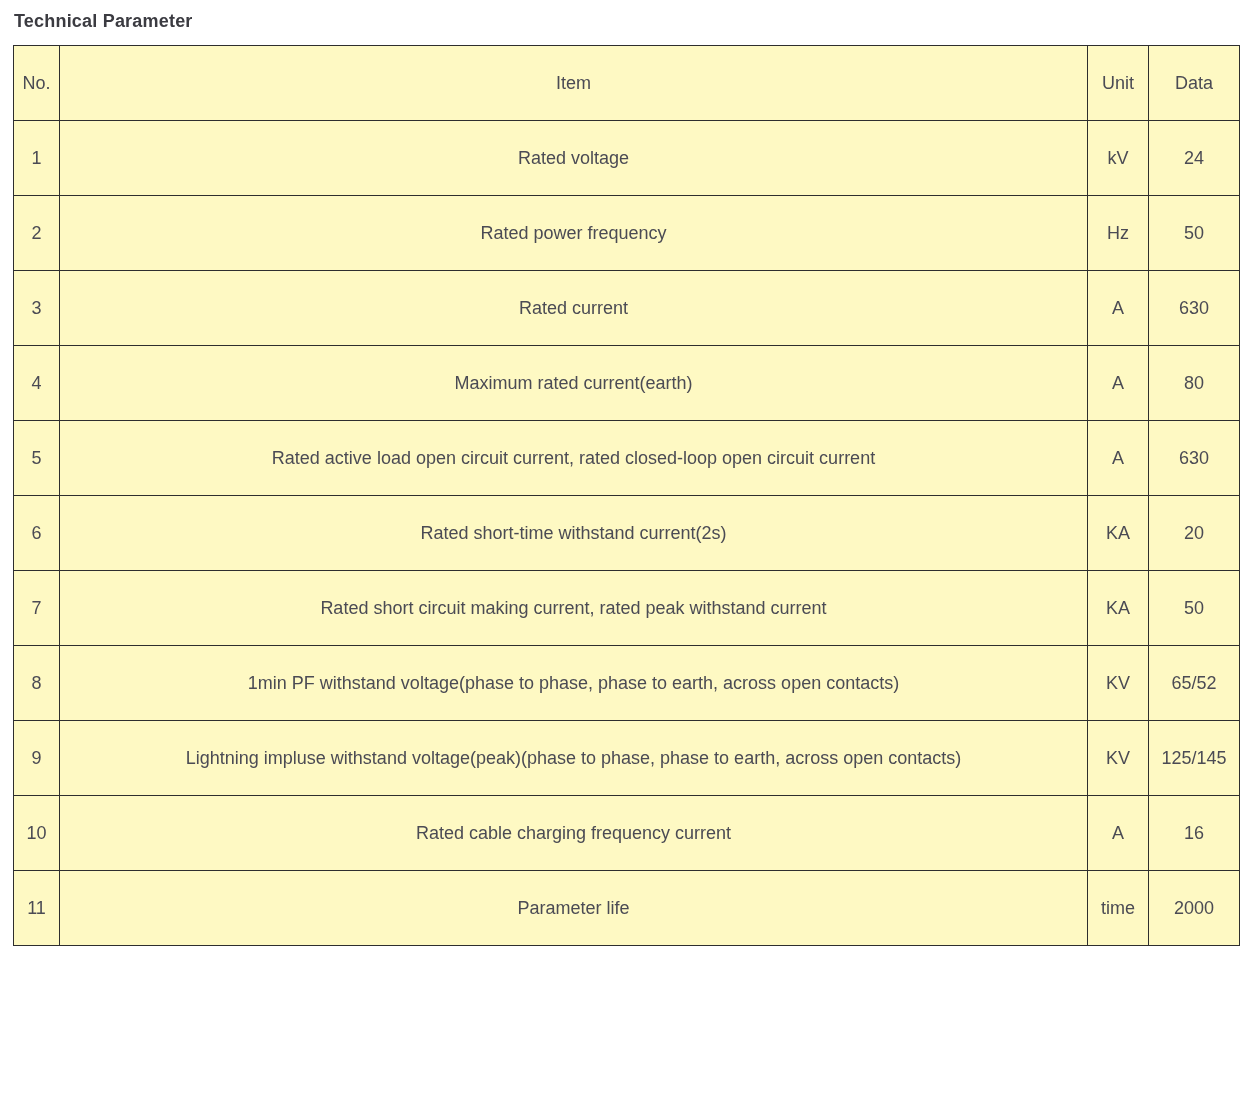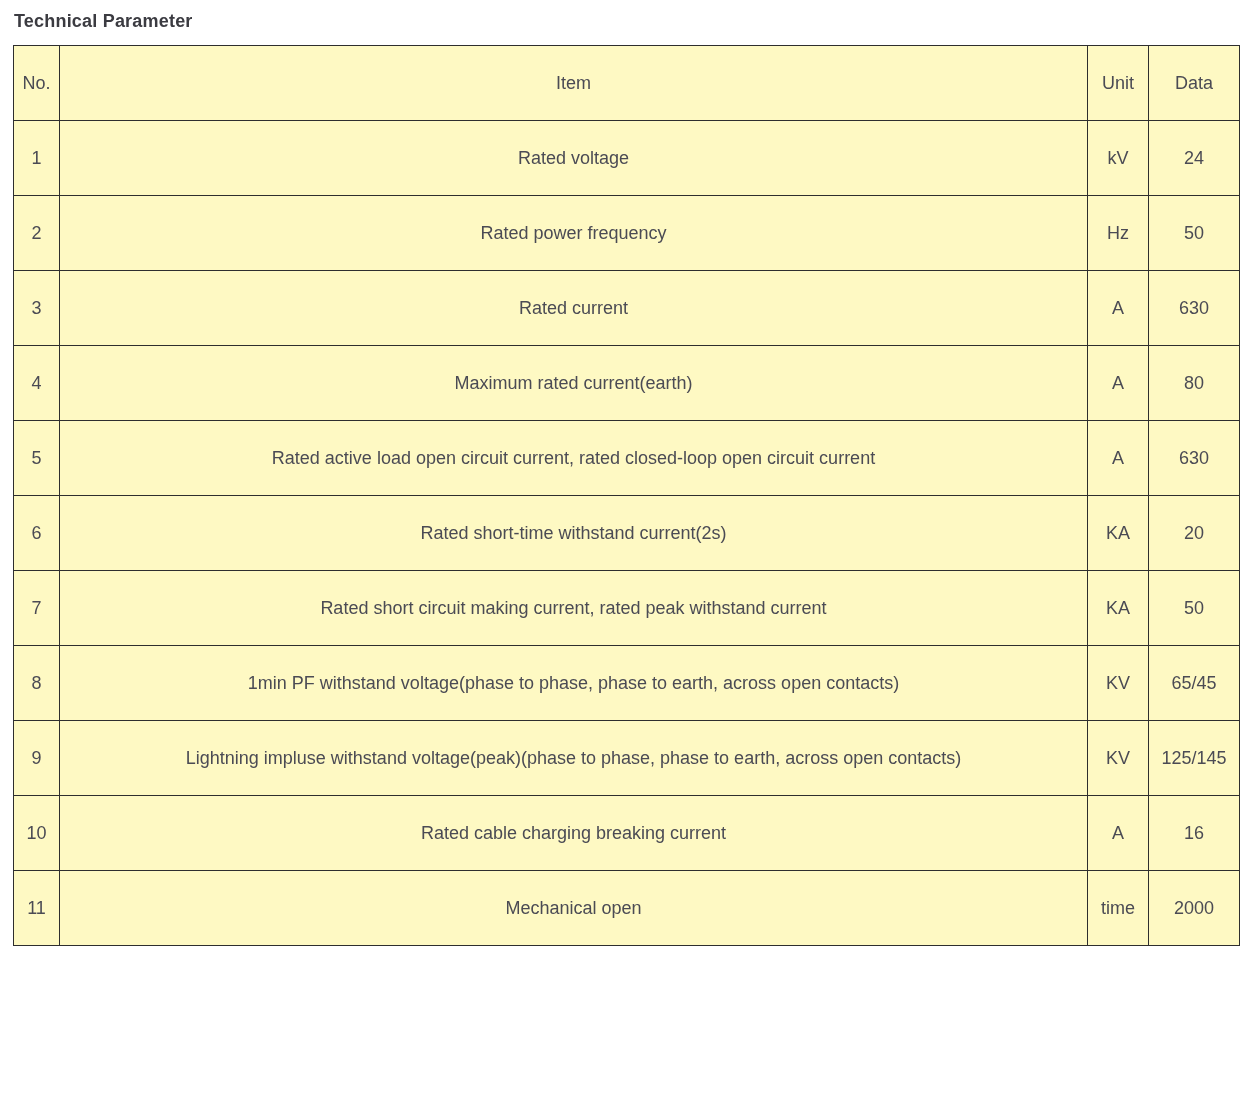--- a/index.html
+++ b/index.html
@@ -110,35 +110,35 @@
         <tr>
           <td>7</td>
           <td>Rated short circuit making current, rated peak withstand current</td>
           <td>KA</td>
           <td>50</td>
         </tr>
         <tr>
           <td>8</td>
           <td>1min PF withstand voltage(phase to phase, phase to earth, across open contacts)</td>
           <td>KV</td>
-          <td>65/45</td>
+          <td>65/52</td>
         </tr>
         <tr>
           <td>9</td>
           <td>Lightning impluse withstand voltage(peak)(phase to phase, phase to earth, across open contacts)</td>
           <td>KV</td>
           <td>125/145</td>
         </tr>
         <tr>
           <td>10</td>
-          <td>Rated cable charging breaking current</td>
+          <td>Rated cable charging frequency current</td>
           <td>A</td>
           <td>16</td>
         </tr>
         <tr>
           <td>11</td>
-          <td>Mechanical open</td>
+          <td>Parameter life</td>
           <td>time</td>
           <td>2000</td>
         </tr>
       </tbody>
   </table>
 </div>
 
 </body></html>

